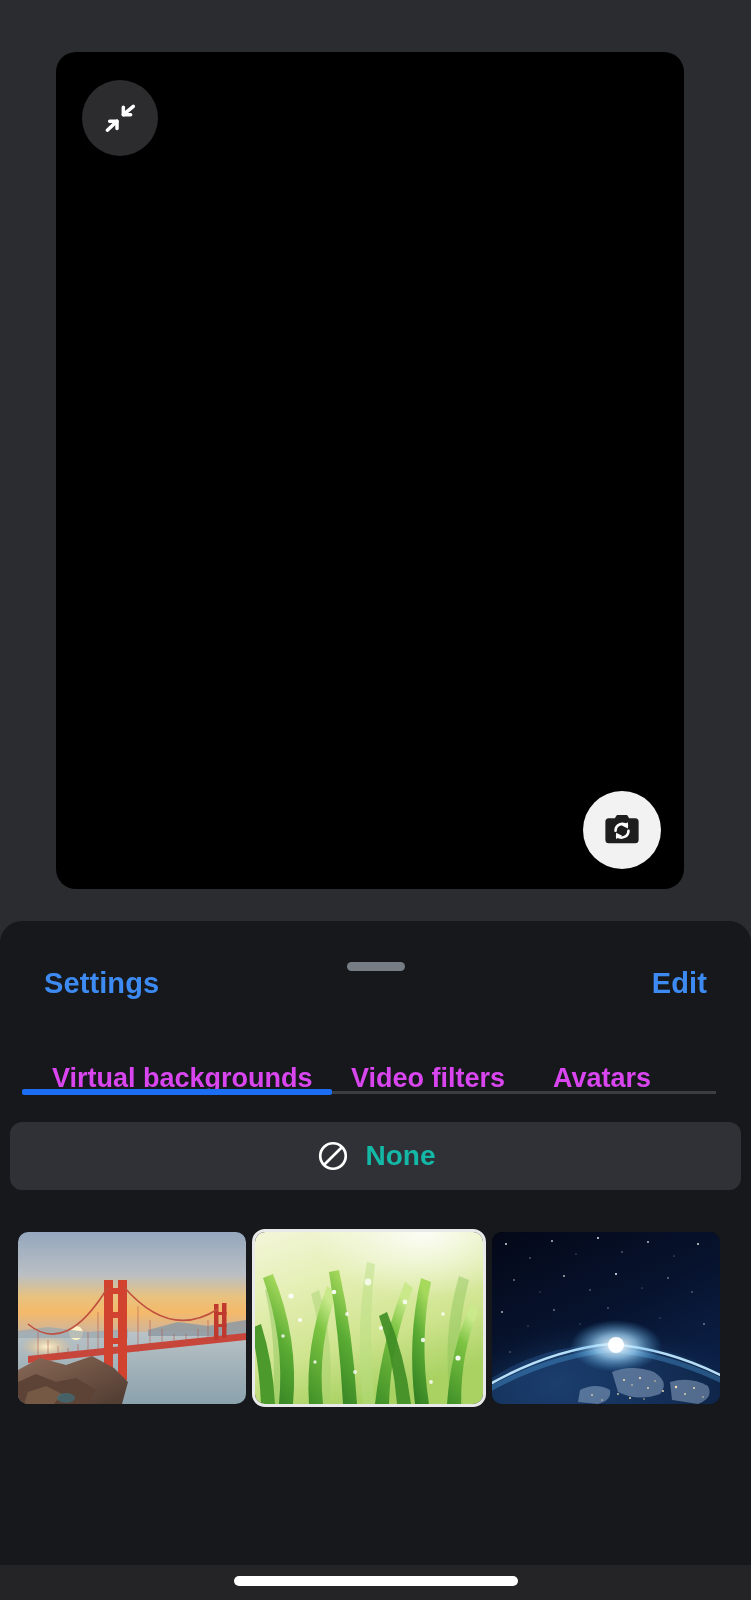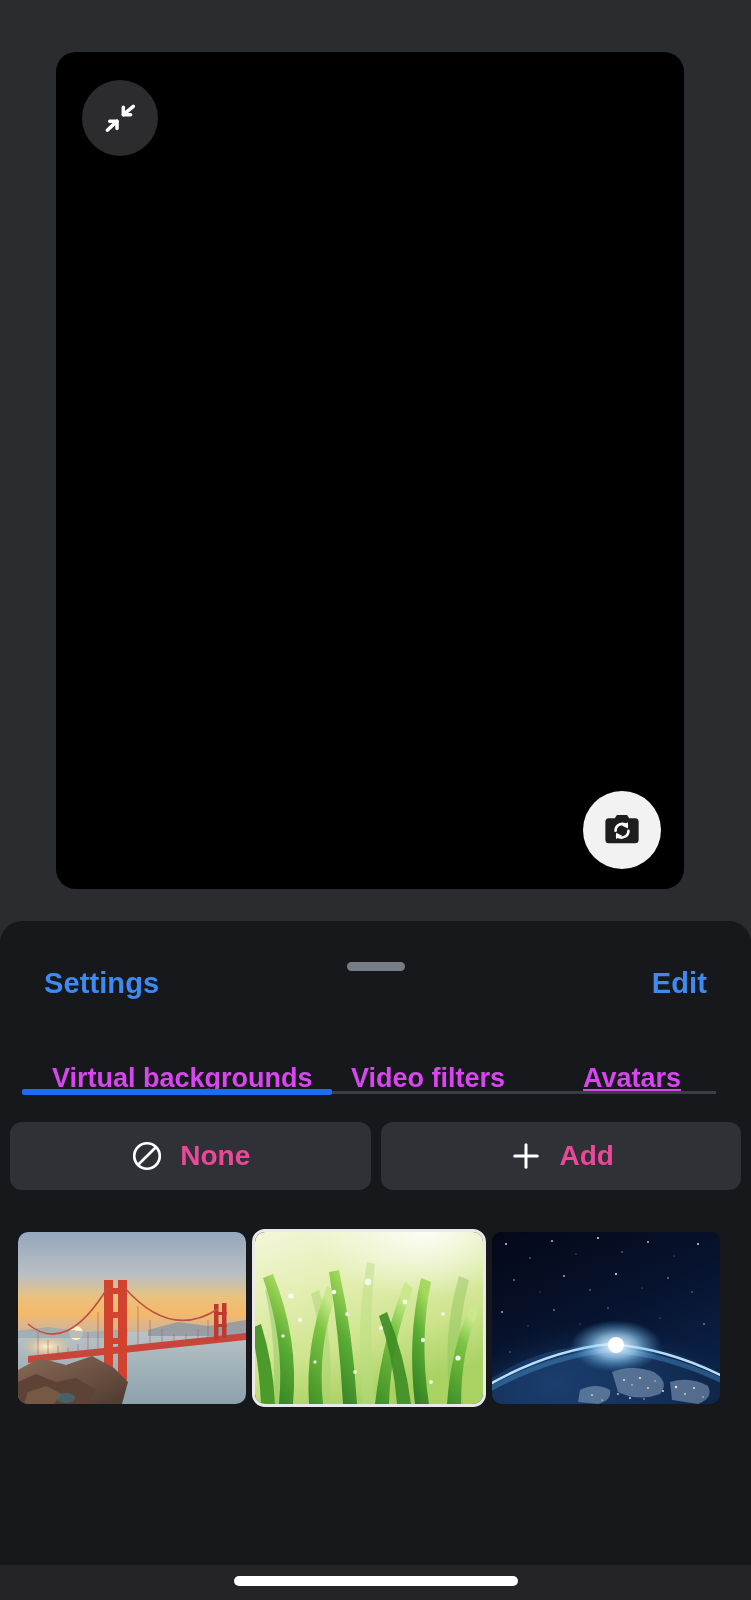--- a/index.html
+++ b/index.html
@@ -118,21 +118,21 @@
     top: 0;
     font-size: 27px;
     font-weight: bold;
     color: #d946ef;
     white-space: nowrap;
     line-height: 42px;
     margin-top: 20px;
   }
   .tab.t0 { left: 52px; }
   .tab.t1 { left: 351px; }
-  .tab.t2 { left: 583px; text-decoration: underline; }
+  .tab.t2 { left: 553px; }
 
   .tab-track {
     position: absolute;
     left: 22px;
     right: 35px;
     top: 54px;
     height: 3px;
     background: #3a3d42;
   }
   .tab-indicator {
@@ -161,21 +161,21 @@
     background: #2f3136;
     border-radius: 12px;
     display: flex;
     align-items: center;
     justify-content: center;
     gap: 16px;
   }
   .opt .label {
     font-size: 28px;
     font-weight: bold;
-    color: #ec4899;
+    color: #14b8a6;
     line-height: 1;
   }
   .opt svg { display: block; flex: none; }
 
   
   .thumbs {
     position: absolute;
     left: 0;
     top: 1232px;
     width: 751px;
@@ -275,29 +275,20 @@
       <span>
         <svg width="34" height="34" viewBox="0 0 24 24" fill="none" stroke="#ffffff" stroke-width="1.9">
           <circle cx="12" cy="12" r="9"></circle>
           <line x1="5.6" y1="18.4" x2="18.4" y2="5.6"></line>
         </svg>
       </span>
       <span class="label">None</span>
     </div>
 
 
-    <div class="opt">
-      <span>
-        <svg width="36" height="36" viewBox="0 0 24 24" fill="none" stroke="#ffffff" stroke-width="2" stroke-linecap="round">
-          <line x1="12" y1="4.5" x2="12" y2="19.5"></line>
-          <line x1="4.5" y1="12" x2="19.5" y2="12"></line>
-        </svg>
-      </span>
-      <span class="label">Add</span>
-    </div>
 
   </div>
 
   <div class="thumbs">
 
     <div class="thumb">
       <svg viewBox="0 0 228 172" preserveAspectRatio="xMidYMid slice">
         <defs>
           <linearGradient id="ggsky" x1="0" y1="0" x2="0" y2="1">
             <stop offset="0%" stop-color="#94a7bd"></stop>

